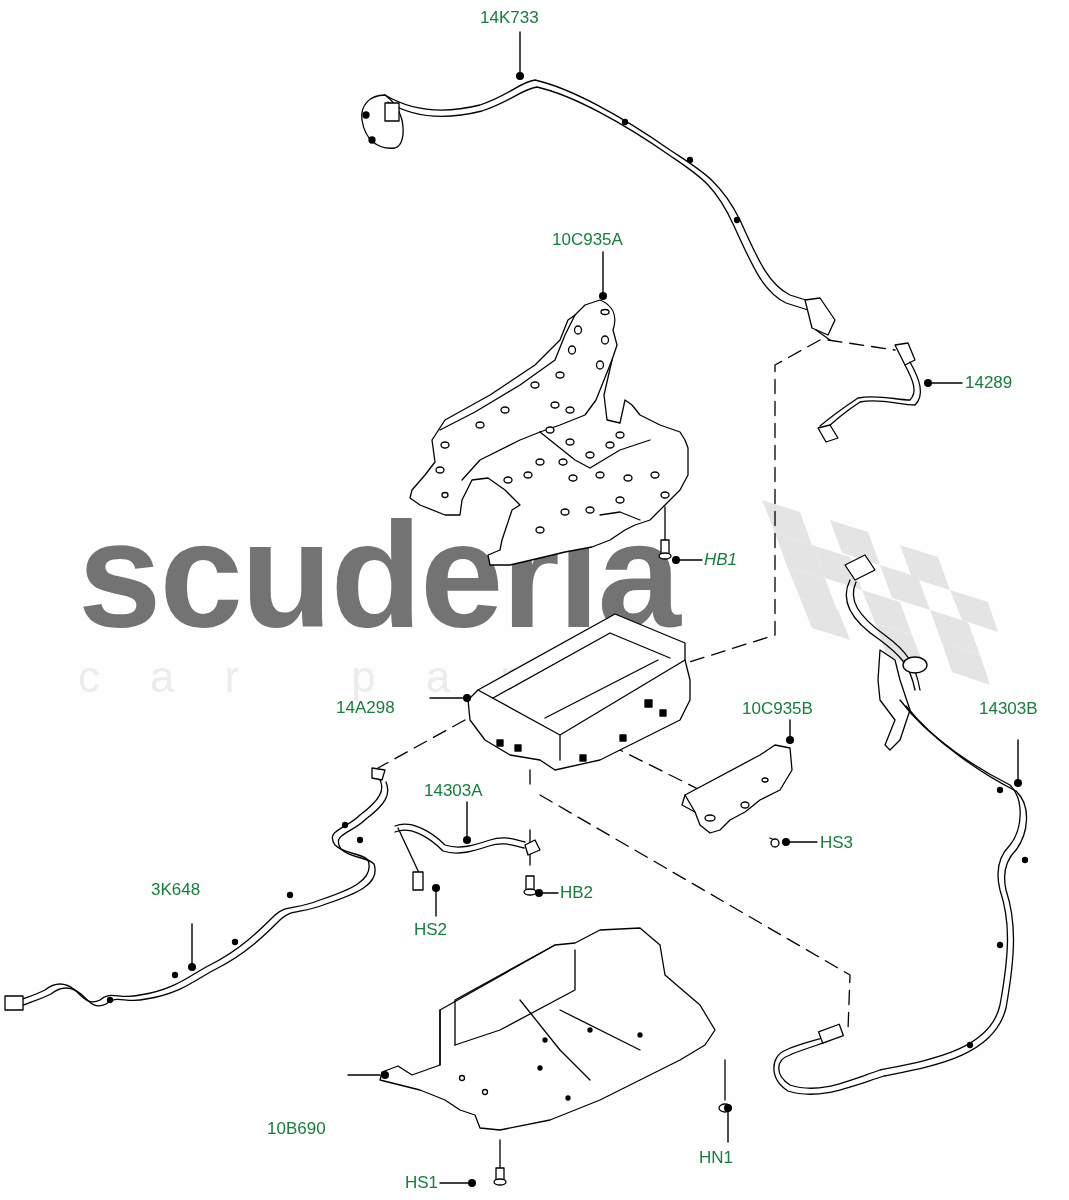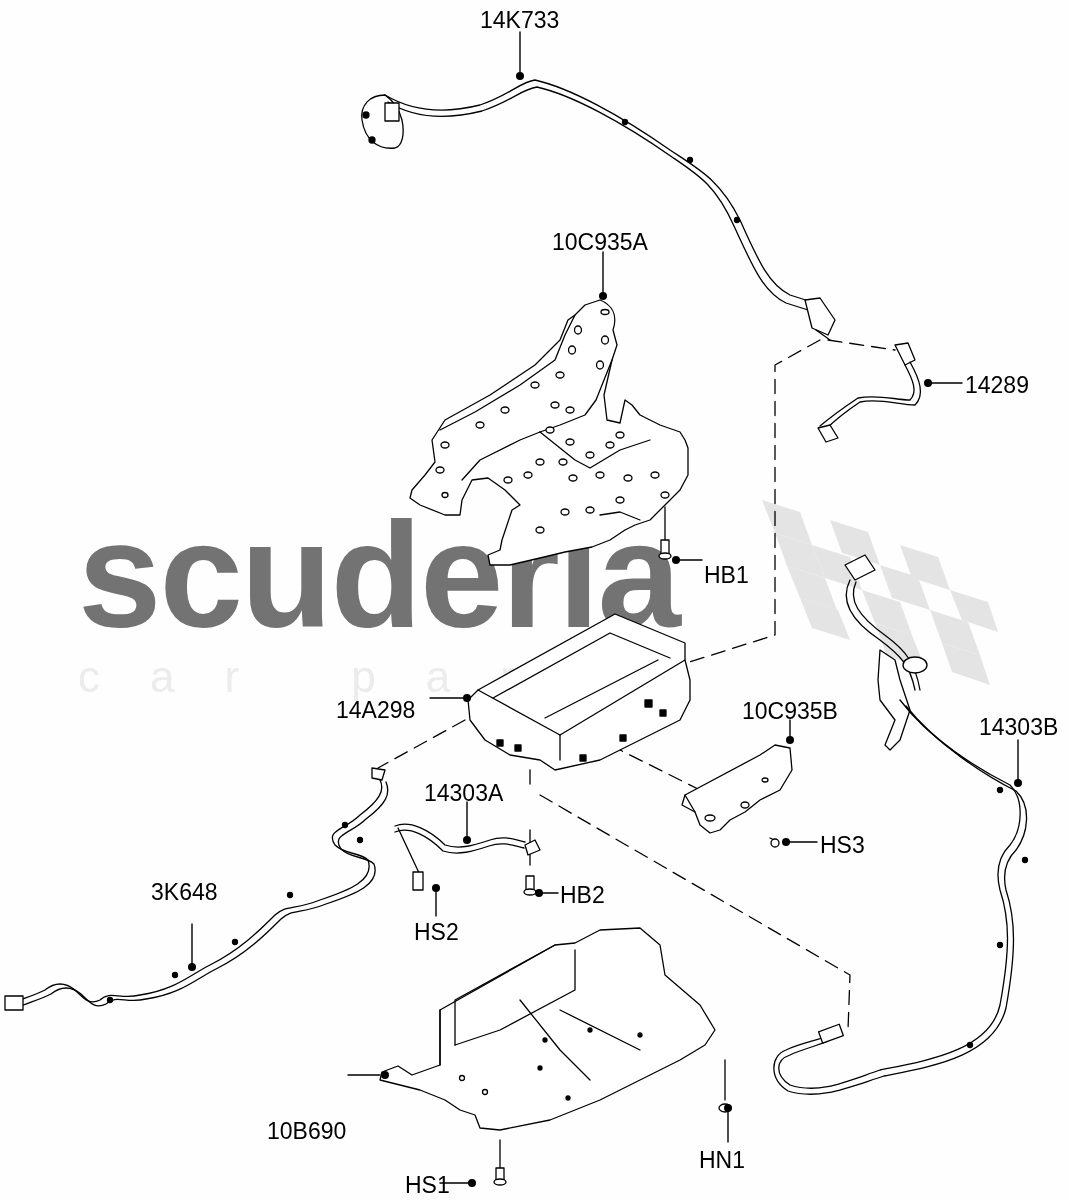--- a/index.html
+++ b/index.html
@@ -3,21 +3,21 @@
 <meta charset="utf-8">
 <style>
   html, body { margin: 0; padding: 0; background: #fdfefd; }
   body { width: 1069px; height: 1200px; position: relative; overflow: hidden;
          font-family: "Liberation Sans", sans-serif; }
   #canvas { position: absolute; left: 0; top: 0; width: 1069px; height: 1200px; }
   .wm-big { position: absolute; left: 78px; top: 500px; font-size: 150px; font-weight: bold;
             color: #737373; letter-spacing: -2px; line-height: 1; }
   .wm-small { position: absolute; left: 78px; top: 655px; font-size: 44px; color: #ececec;
               letter-spacing: 50px; line-height: 1; }
-  .callout { position: absolute; font-size: 23px; color: #000000; line-height: 1; white-space: nowrap; }
+  .callout { position: absolute; font-size: 17px; color: #15803d; line-height: 1; white-space: nowrap; }
   svg { position: absolute; left: 0; top: 0; }
 </style>
 </head>
 <body>
 
 <div id="canvas">
 
   <svg width="1069" height="1200">
     <g fill="#dcdcdc" opacity="0.75">
       <polygon points="762,500 800,512 812,545 775,533"></polygon>
@@ -239,24 +239,24 @@
       <circle cx="436" cy="888" r="4"></circle>
       <circle cx="385" cy="1075" r="4"></circle>
       <circle cx="728" cy="1108" r="4"></circle>
       <circle cx="472" cy="1183" r="4"></circle>
     </g>
   </svg>
 
   <div class="callout" style="left:480px;top:9px;">14K733</div>
   <div class="callout" style="left:552px;top:231px;">10C935A</div>
   <div class="callout" style="left:965px;top:374px;">14289</div>
-  <div class="callout" style="left:704px;top:564px;">HB1</div>
+  <div class="callout" style="left:704px;top:551px;font-style:italic;">HB1</div>
   <div class="callout" style="left:336px;top:699px;">14A298</div>
   <div class="callout" style="left:742px;top:700px;">10C935B</div>
-  <div class="callout" style="left:979px;top:716px;">14303B</div>
+  <div class="callout" style="left:979px;top:700px;">14303B</div>
   <div class="callout" style="left:424px;top:782px;">14303A</div>
   <div class="callout" style="left:820px;top:834px;">HS3</div>
   <div class="callout" style="left:560px;top:884px;">HB2</div>
   <div class="callout" style="left:151px;top:881px;">3K648</div>
   <div class="callout" style="left:414px;top:921px;">HS2</div>
   <div class="callout" style="left:267px;top:1096px;margin-top:24px;">10B690</div>
   <div class="callout" style="left:699px;top:1149px;">HN1</div>
   <div class="callout" style="left:405px;top:1174px;">HS1</div>
 
 </div>

